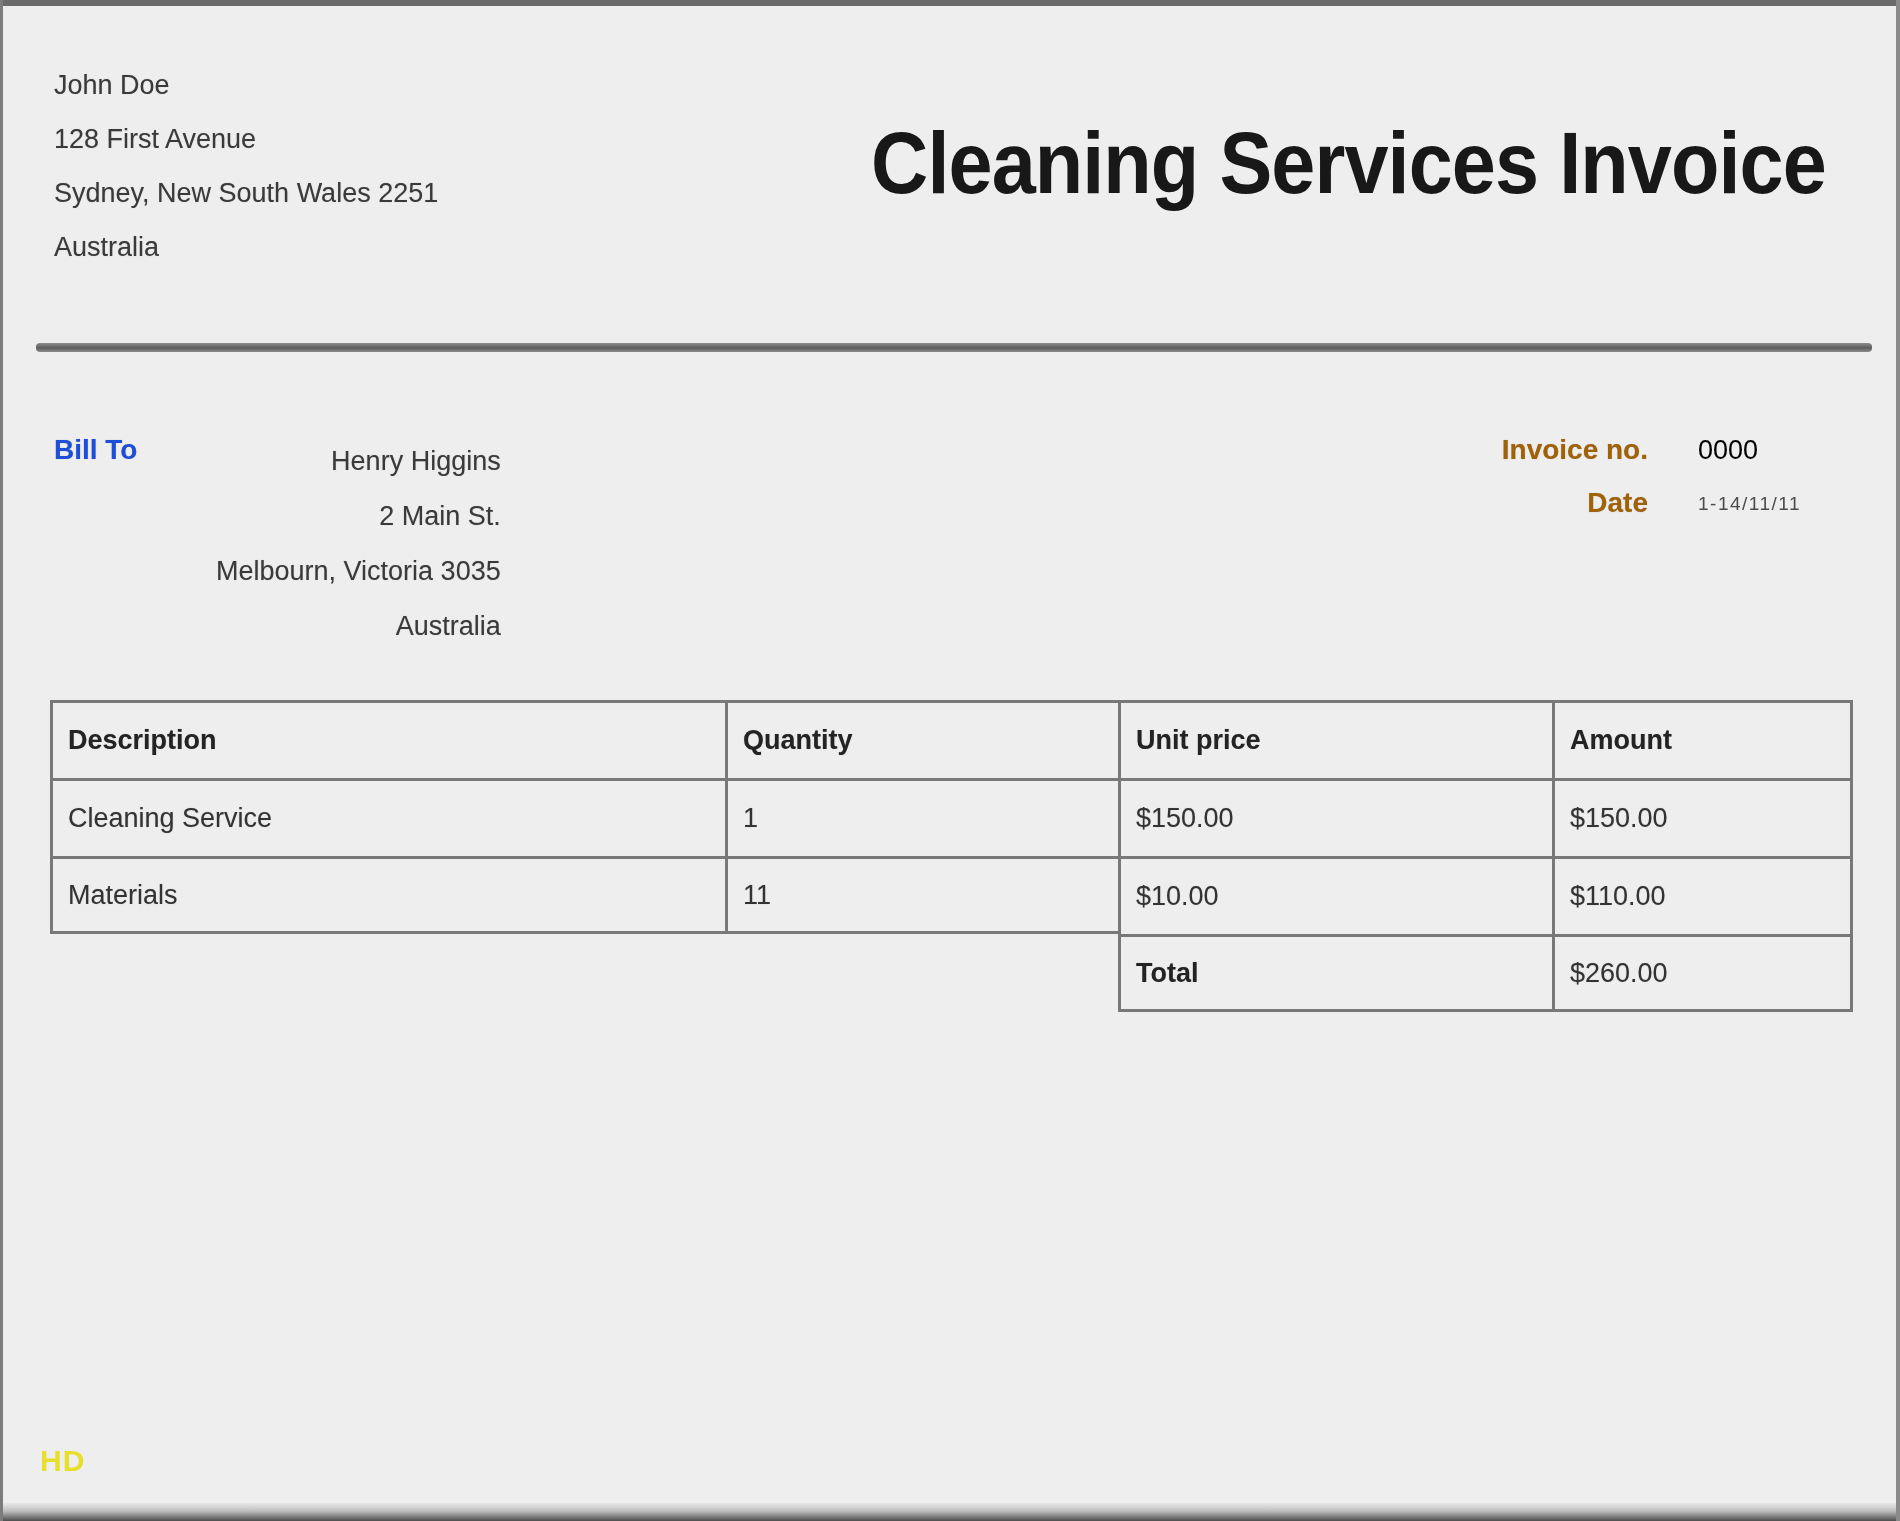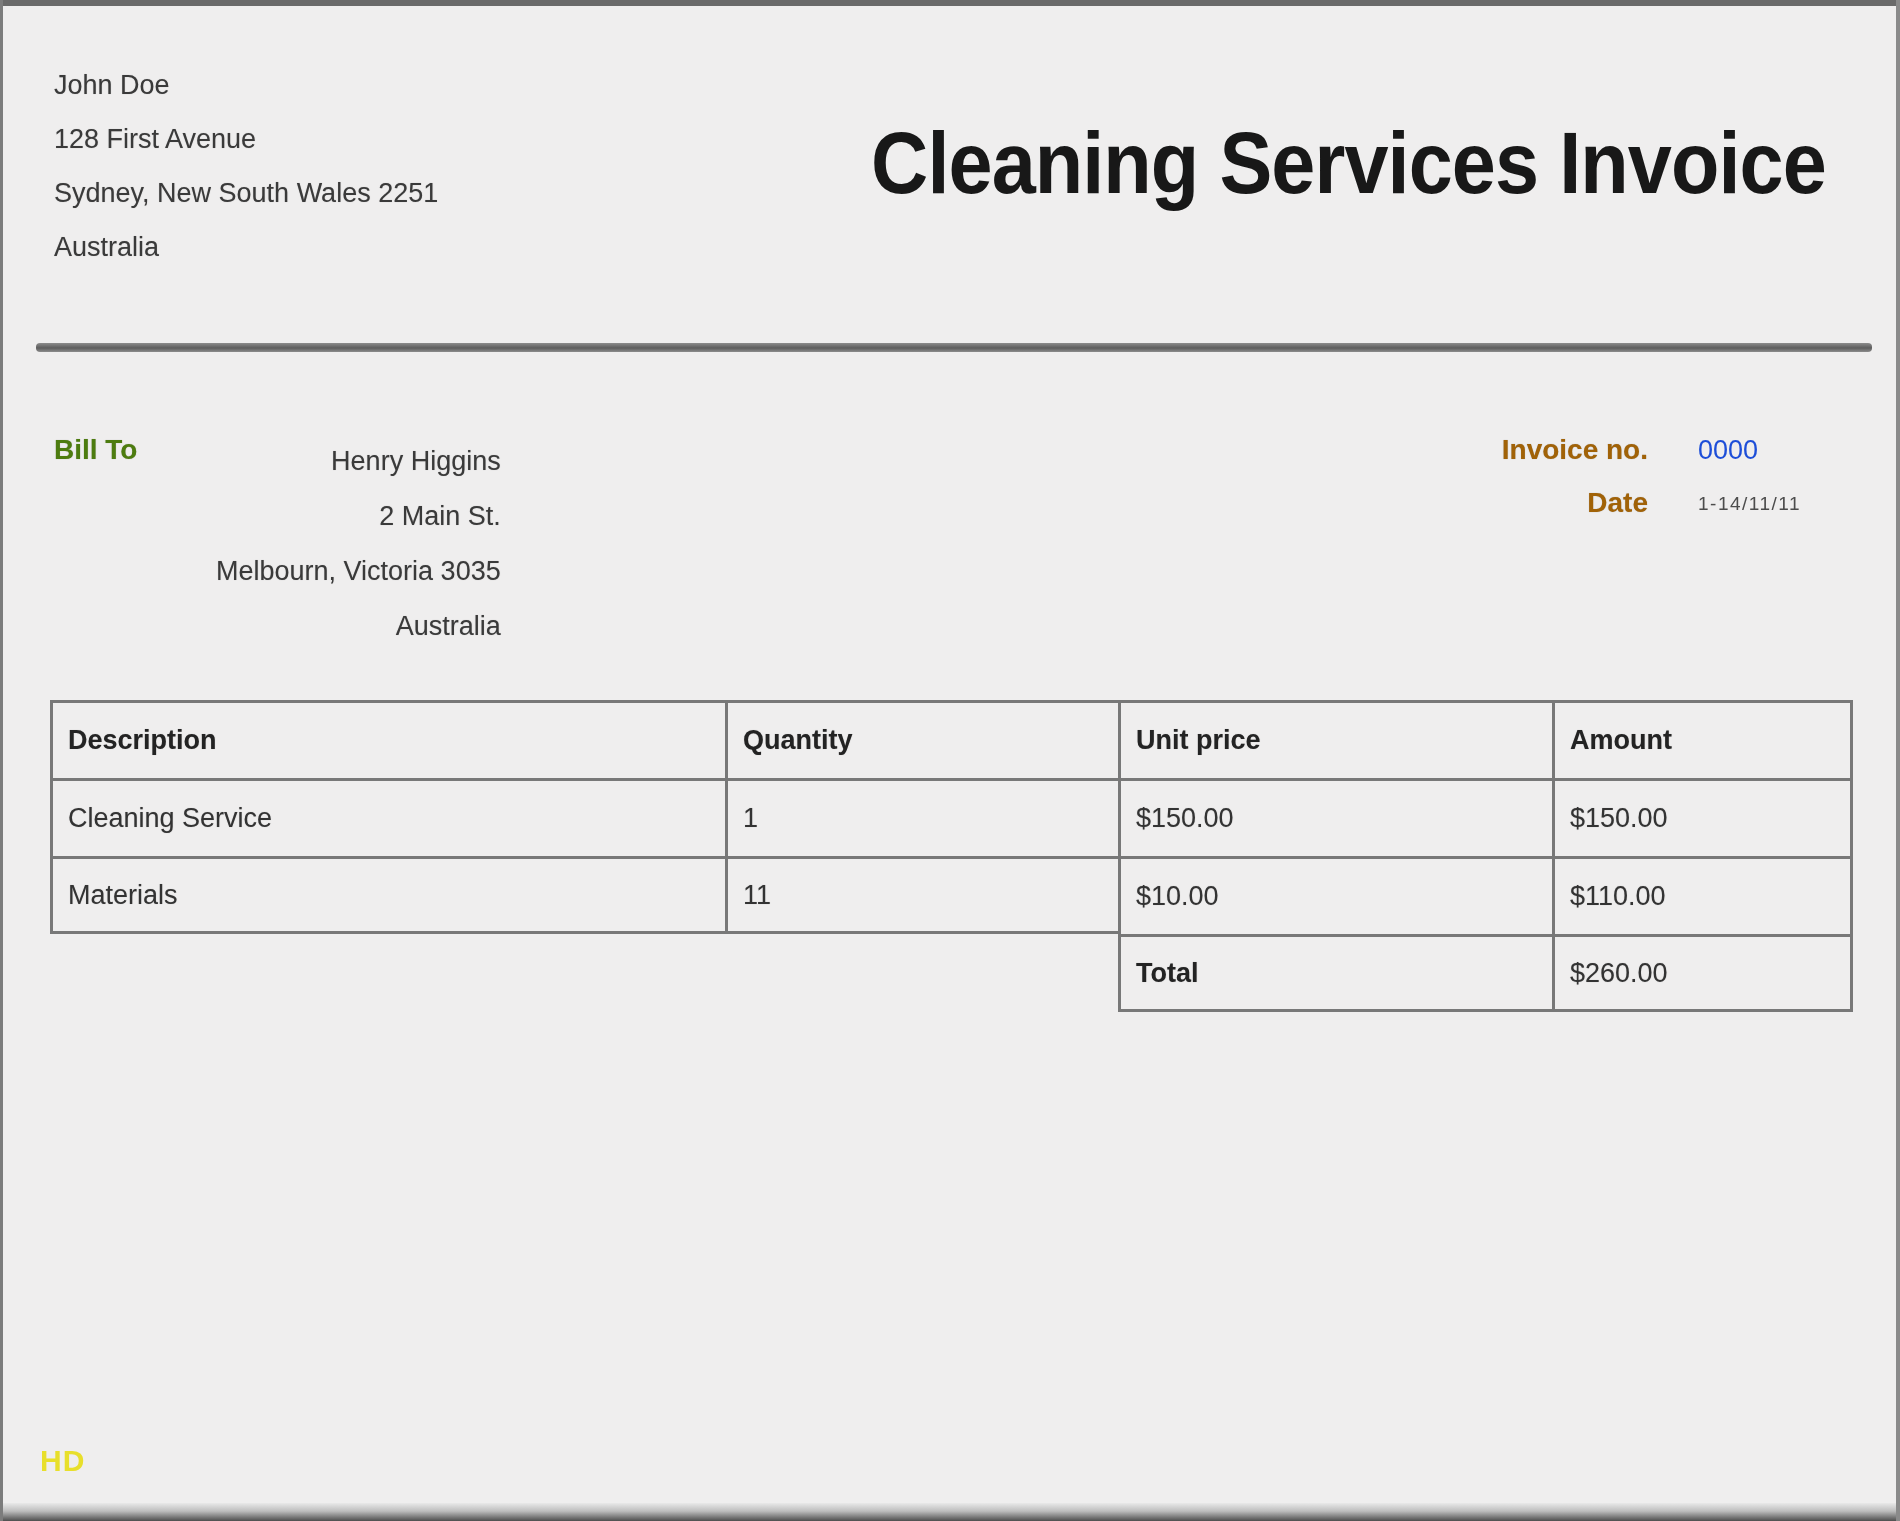--- a/index.html
+++ b/index.html
@@ -44,36 +44,36 @@
 
   .divider {
     position:absolute; left:36px; top:343px; width:1836px; height:9px;
     background: linear-gradient(180deg,#8c8c8c,#5d5d5d 55%,#8c8c8c);
     border-radius:4px;
   }
 
   
   .billto-label {
     position:absolute; left:54px; top:434px;
-    font-size:28px; font-weight:bold; color:#4d7c0f;
+    font-size:28px; font-weight:bold; color:#1d4ed8;
     text-shadow: 0 0 1px rgba(30,30,30,.3);
   }
   .billto-lines {
     position:absolute; left:216px; top:434px;
     font-size:27px; line-height:55px; color:#3a3a3a;
     text-shadow: 0 0 1px rgba(30,30,30,.25);
     text-align: right;
   }
 
   
   .meta { position:absolute; left:1438px; top:434px; width:430px; }
   .meta-row { display:flex; align-items:baseline; margin-bottom:21px; }
   .meta-label { width:210px; text-align:right; font-size:28px; font-weight:bold; color:#a16207;
                 text-shadow: 0 0 1px rgba(30,30,30,.3); }
-  .meta-value { margin-left:50px; font-size:27px; color:#1d4ed8; }
+  .meta-value { margin-left:50px; font-size:27px; color:#000000; }
   .meta-value.small-date { font-size:19px; color:#4c4c4c; letter-spacing:1.5px; position:relative; top:-2px; }
 
   
   .invoice-table {
     position:absolute; left:50px; top:700px;
     display:grid;
     grid-template-columns: 675px 393px 434px 301px;
     grid-auto-rows: 78px;
   }
   .cell {

